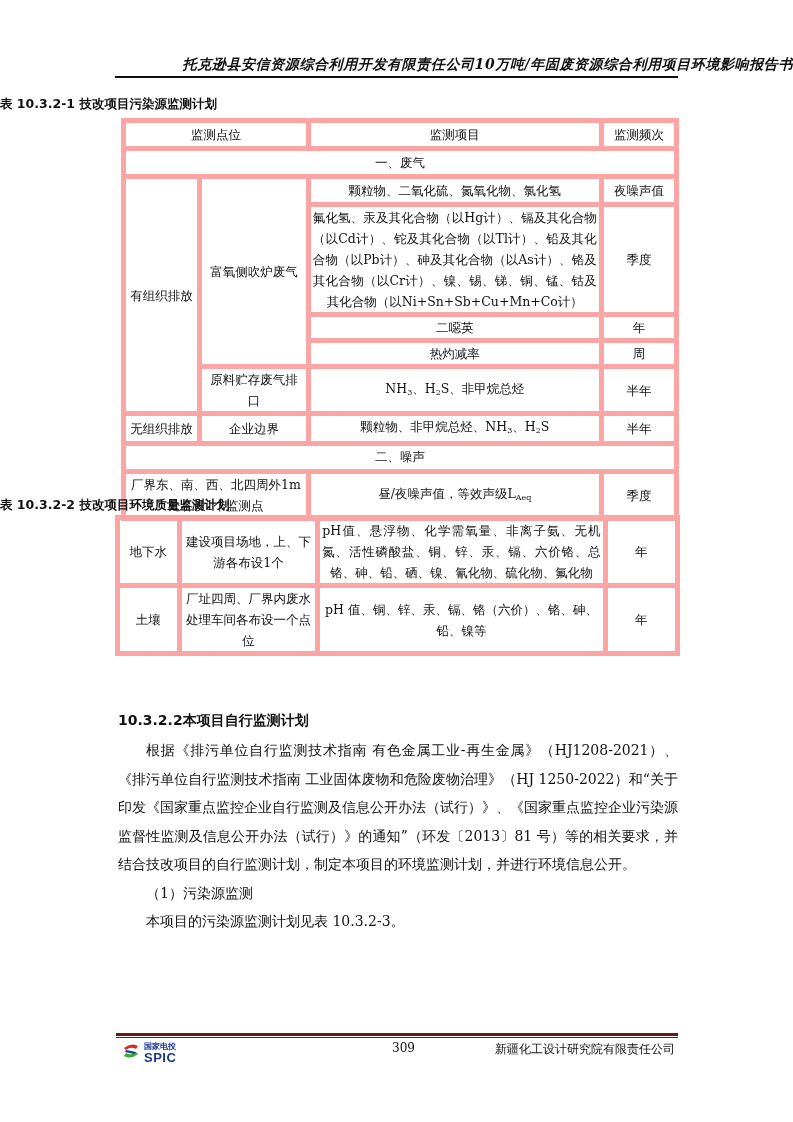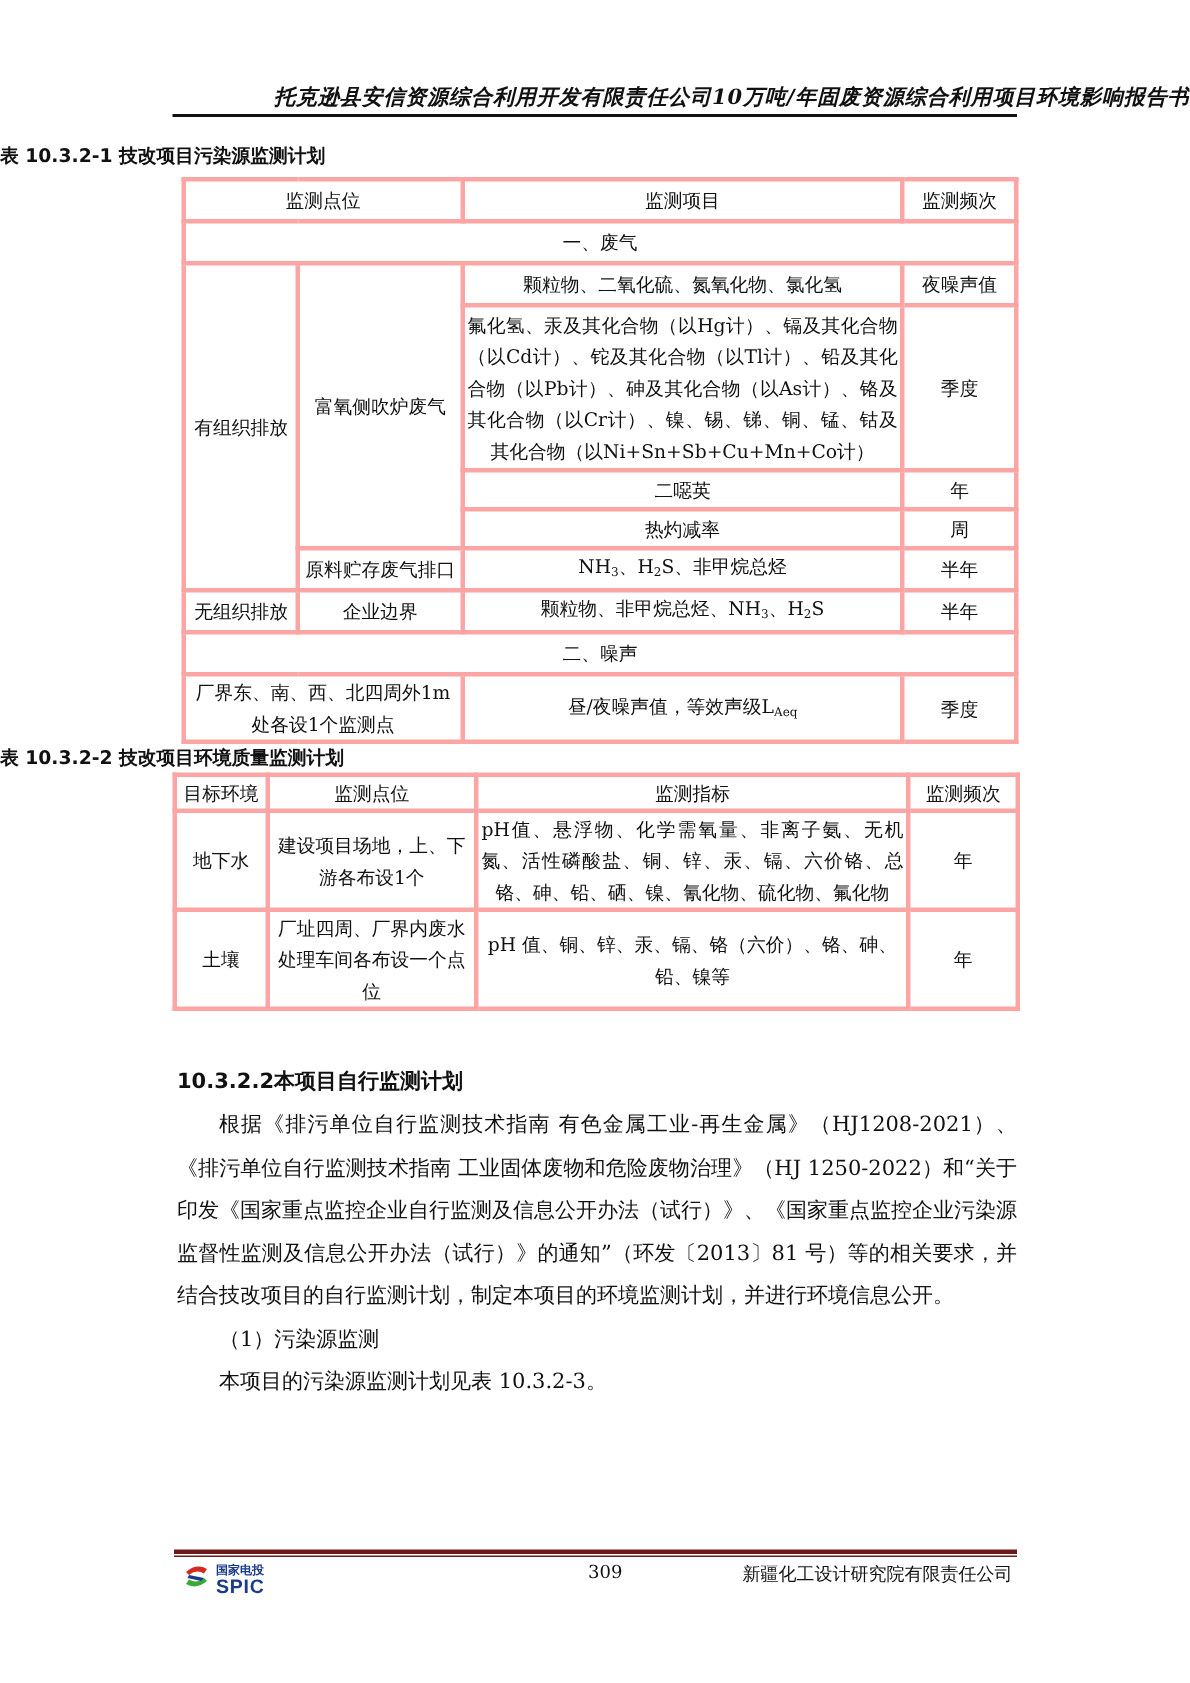--- a/index.html
+++ b/index.html
@@ -6,21 +6,21 @@
   body { width: 793px; height: 1122px; position: relative; overflow: hidden;
          font-family: "DejaVu Serif", "Liberation Serif", serif; color: #111; }
   .header-title { position: absolute; left: 0; top: 56px; width: 793px; text-align: right;
          font-size: 14px; font-weight: bold; font-style: italic; letter-spacing: 0.6px;
          font-family: "DejaVu Serif", serif; }
   .header-rule { position: absolute; left: 115px; top: 76px; width: 563px; height: 0;
          border-top: 2px solid #111; }
   .caption { position: absolute; left: 0; width: 793px; text-align: left;
          font-family: "DejaVu Sans", "Liberation Sans", sans-serif; font-weight: bold; font-size: 12.5px; }
   table { border-collapse: collapse; position: absolute; font-size: 12.5px; }
-  td { border: 3px solid #fca5a5; text-align: center; vertical-align: middle; padding: 0 2px; line-height: 21px; }
+  td { border: 5px solid #fca5a5; text-align: center; vertical-align: middle; padding: 0 2px; line-height: 21px; }
   #t1 { left: 121px; top: 118px; width: 558px; border: 2px solid #333; }
   #t2 { left: 115px; top: 515px; width: 565px; border: 2px solid #333; }
   .just { text-align: justify; text-align-last: center; }
   .section-heading { position: absolute; left: 118px; top: 712px; font-family: "DejaVu Sans", sans-serif;
          font-weight: bold; font-size: 14px; }
   .para { position: absolute; left: 118px; width: 560px; font-size: 14px; line-height: 28.5px; text-align: justify; }
   .para p { margin: 0; }
   .indent { text-indent: 28px; }
   .footer-rule1 { position: absolute; left: 116px; top: 1033px; width: 562px; border-top: 3px solid #6b1a1a; }
   .footer-rule2 { position: absolute; left: 116px; top: 1037px; width: 562px; border-top: 1px solid #6b1a1a; }
@@ -78,47 +78,41 @@
     <td>原料贮存废气排口</td>
     <td><span>NH</span><sub>3</sub><span>、H</span><sub>2</sub><span>S、非甲烷总烃</span></td>
     <td>半年</td>
   </tr>
   <tr style="height:26px;">
     <td>无组织排放</td>
     <td>企业边界</td>
     <td><span>颗粒物、非甲烷总烃、NH</span><sub>3</sub><span>、H</span><sub>2</sub><span>S</span></td>
     <td>半年</td>
   </tr>
-  <tr style="height:28px;">
+  <tr style="height:28px;font-family:Liberation Serif, serif;">
     <td colspan="4">二、噪声</td>
   </tr>
   <tr style="height:44px;margin-top:34px;">
     <td colspan="2">厂界东、南、西、北四周外1m处各设1个监测点</td>
     <td><span>昼/夜噪声值，等效声级L</span><sub>Aeq</sub></td>
     <td>季度</td>
   </tr>
 </tbody>
   </table>
 
 <div class="caption" style="top:497px;">表 10.3.2-2 技改项目环境质量监测计划</div>
 
 <table id="t2">
   <colgroup>
       <col style="width:62px">
       <col style="width:140px">
       <col style="width:290px">
       <col style="width:73px">
     </colgroup>
   <tbody>
-      <tr style="height:22px;">
-    <td>目标环境</td>
-    <td>监测点位</td>
-    <td>监测指标</td>
-    <td>监测频次</td>
-  </tr>
   <tr style="height:66px;">
     <td>地下水</td>
     <td>建设项目场地，上、下游各布设1个</td>
     <td class="just">pH值、悬浮物、化学需氧量、非离子氨、无机氮、活性磷酸盐、铜、锌、汞、镉、六价铬、总铬、砷、铅、硒、镍、氰化物、硫化物、氟化物</td>
     <td>年</td>
   </tr>
   <tr style="height:44px;">
     <td>土壤</td>
     <td>厂址四周、厂界内废水处理车间各布设一个点位</td>
     <td>pH 值、铜、锌、汞、镉、铬（六价）、铬、砷、铅、镍等</td>

